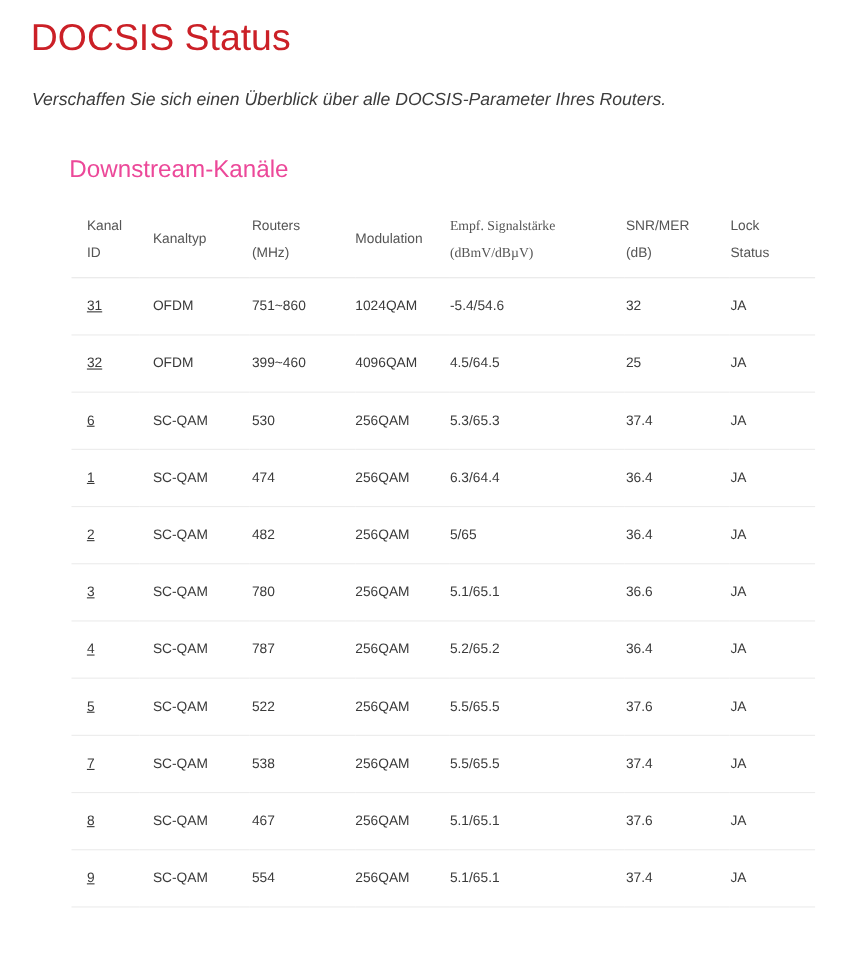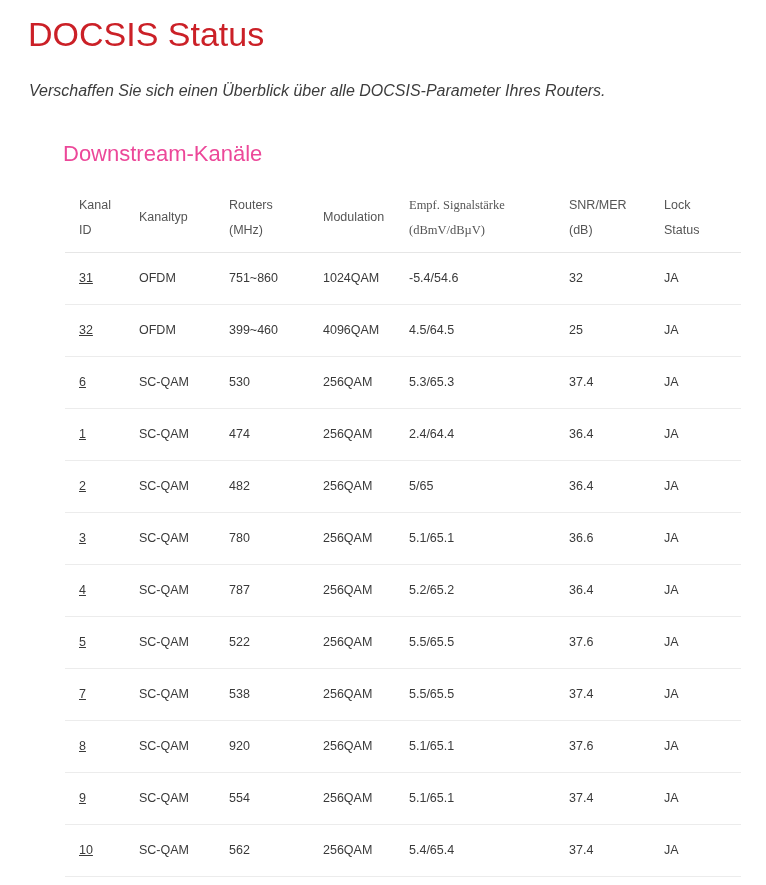--- a/index.html
+++ b/index.html
@@ -208,21 +208,21 @@
             <td class="cell-mod">256QAM</td>
             <td class="cell-pwr">5.3/65.3</td>
             <td class="cell-snr">37.4</td>
             <td class="cell-lock">JA</td>
           </tr>
           <tr>
             <td class="cell-id">1</td>
             <td class="cell-type">SC-QAM</td>
             <td class="cell-freq">474</td>
             <td class="cell-mod">256QAM</td>
-            <td class="cell-pwr">2.4/64.4</td>
+            <td class="cell-pwr">6.3/64.4</td>
             <td class="cell-snr">36.4</td>
             <td class="cell-lock">JA</td>
           </tr>
           <tr>
             <td class="cell-id">2</td>
             <td class="cell-type">SC-QAM</td>
             <td class="cell-freq">482</td>
             <td class="cell-mod">256QAM</td>
             <td class="cell-pwr">5/65</td>
             <td class="cell-snr">36.4</td>
@@ -260,41 +260,32 @@
             <td class="cell-type">SC-QAM</td>
             <td class="cell-freq">538</td>
             <td class="cell-mod">256QAM</td>
             <td class="cell-pwr">5.5/65.5</td>
             <td class="cell-snr">37.4</td>
             <td class="cell-lock">JA</td>
           </tr>
           <tr>
             <td class="cell-id">8</td>
             <td class="cell-type">SC-QAM</td>
-            <td class="cell-freq">920</td>
+            <td class="cell-freq">467</td>
             <td class="cell-mod">256QAM</td>
             <td class="cell-pwr">5.1/65.1</td>
             <td class="cell-snr">37.6</td>
             <td class="cell-lock">JA</td>
           </tr>
           <tr>
             <td class="cell-id">9</td>
             <td class="cell-type">SC-QAM</td>
             <td class="cell-freq">554</td>
             <td class="cell-mod">256QAM</td>
             <td class="cell-pwr">5.1/65.1</td>
-            <td class="cell-snr">37.4</td>
-            <td class="cell-lock">JA</td>
-          </tr>
-          <tr>
-            <td class="cell-id">10</td>
-            <td class="cell-type">SC-QAM</td>
-            <td class="cell-freq">562</td>
-            <td class="cell-mod">256QAM</td>
-            <td class="cell-pwr">5.4/65.4</td>
             <td class="cell-snr">37.4</td>
             <td class="cell-lock">JA</td>
           </tr>
         </tbody>
     </table>
   </div>
 
 </div>
 
 </body></html>

